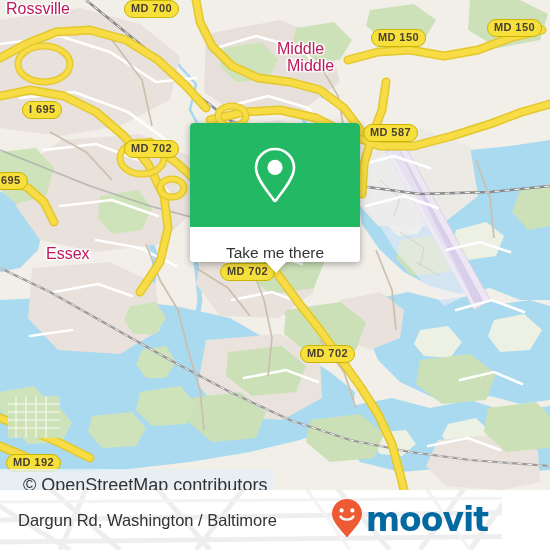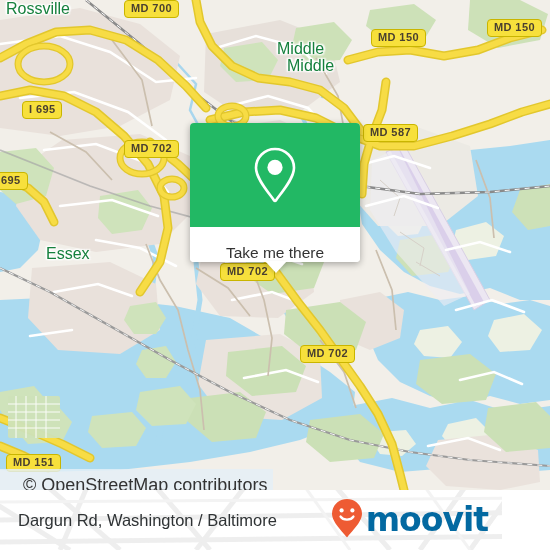--- a/index.html
+++ b/index.html
@@ -25,36 +25,36 @@
     overflow: hidden;
     background: #f2efe9;
   }
   #map svg { display: block; }
 
   
   .shield {
     position: absolute;
     background: #f7e03c;
     border: 1px solid #c9b500;
-    border-radius: 4px;
+    border-radius: 9px;
     color: #4a4030;
     font-size: 11px;
     font-weight: bold;
     letter-spacing: .4px;
     padding: 2px 6px 3px 6px;
     line-height: 11px;
     white-space: nowrap;
     font-family: "Liberation Sans", sans-serif;
     box-sizing: border-box;
   }
 
   
   .place {
     position: absolute;
-    color: #15803d;
+    color: #be185d;
     font-family: "Liberation Sans", sans-serif;
     white-space: nowrap;
     text-shadow:
       -1.4px -1.4px 1.6px #fff, 1.4px -1.4px 1.6px #fff,
       -1.4px  1.4px 1.6px #fff, 1.4px  1.4px 1.6px #fff,
       0 0 3px #fff, 0 0 3px #fff;
   }
   .place.town { font-size: 16px; }
 
   
@@ -363,21 +363,21 @@
 
     <div class="shield" style="left:124px; top:0px;">MD 700</div>
     <div class="shield" style="left:371px; top:29px;">MD 150</div>
     <div class="shield" style="left:487px; top:19px;">MD 150</div>
     <div class="shield" style="left:22px; top:101px;">I 695</div>
     <div class="shield" style="left:124px; top:140px;">MD 702</div>
     <div class="shield" style="left:363px; top:124px;">MD 587</div>
     <div class="shield" style="left:-6px; top:172px;">695</div>
     <div class="shield" style="left:220px; top:263px;">MD 702</div>
     <div class="shield" style="left:300px; top:345px;">MD 702</div>
-    <div class="shield" style="left:6px; top:454px;">MD 151</div>
+    <div class="shield" style="left:6px; top:454px;">MD 192</div>
 
     <div id="popup">
       <div id="popup-green">
         <span>
           <svg width="48" height="60" viewBox="0 0 48 60" aria-hidden="true">
             <path d="M24 4 C13.5 4 5 12.4 5 22.8 C5 34 18 48 23.1 55.4 a1.1 1.1 0 0 0 1.8 0
                      C30 48 43 34 43 22.8 C43 12.4 34.5 4 24 4 Z" fill="none" stroke="#ffffff" stroke-width="2.6"></path>
             <circle cx="24" cy="22.4" r="7.6" fill="#ffffff"></circle>
           </svg>
         </span>

